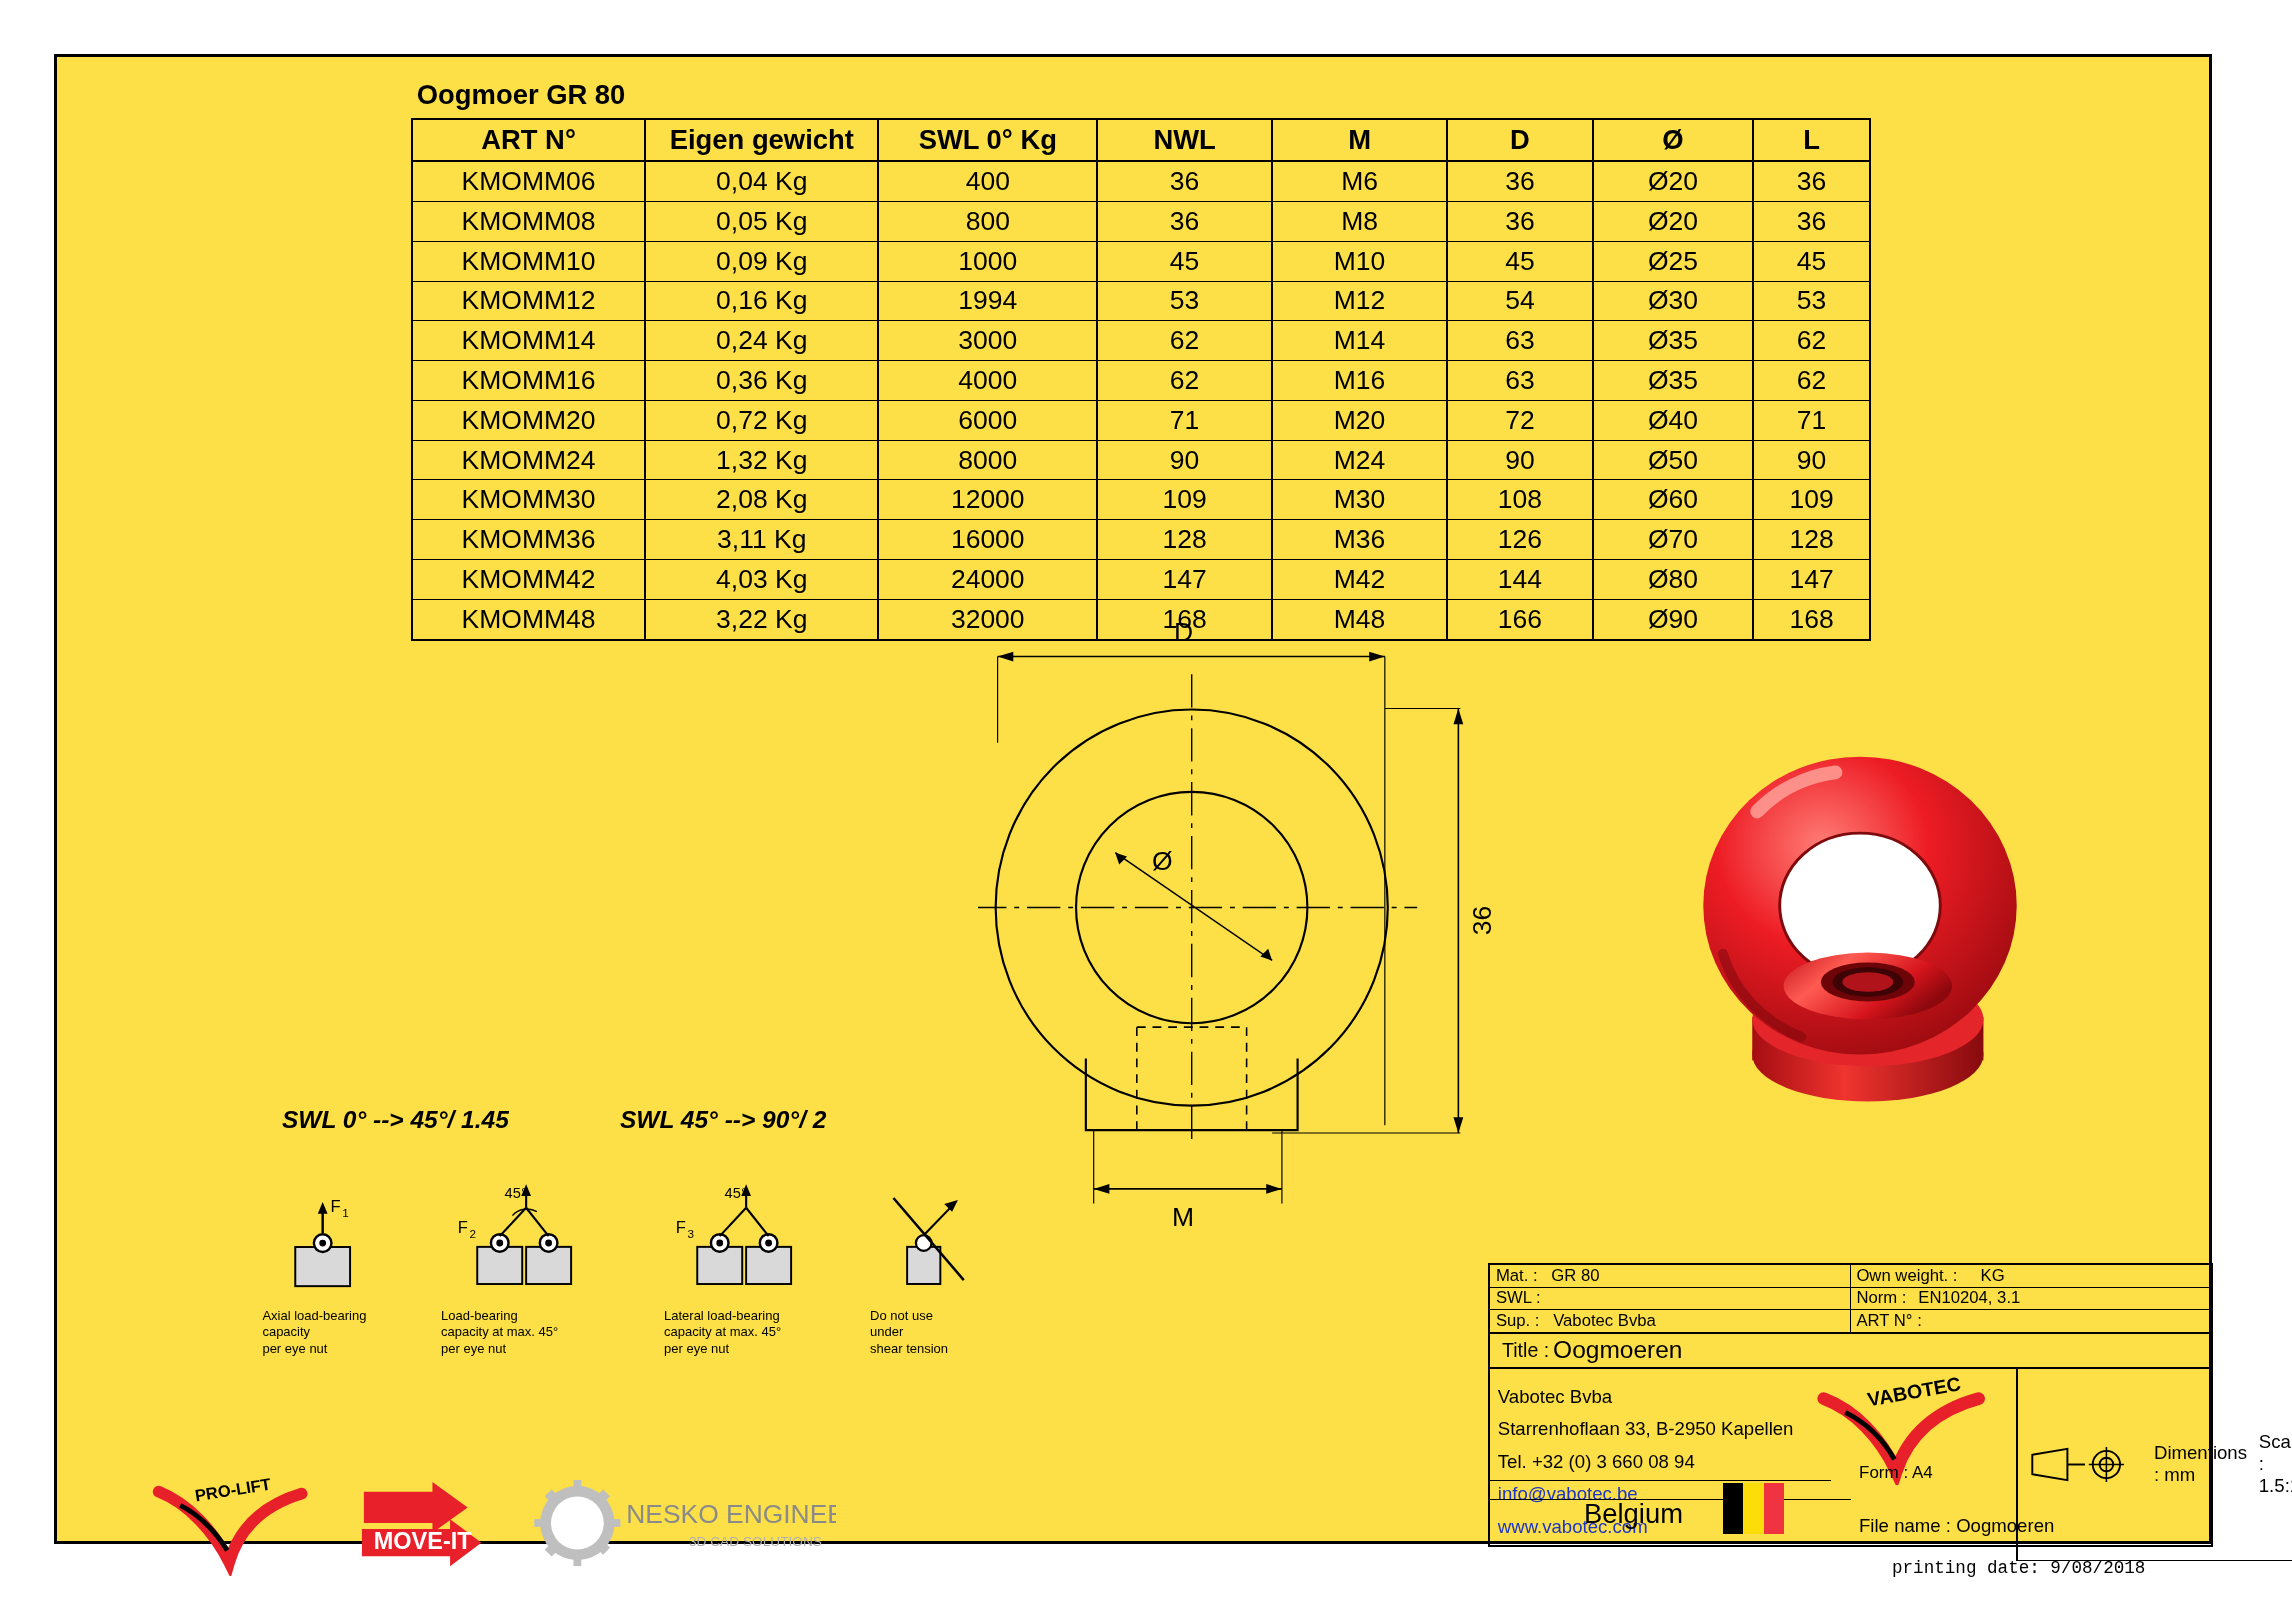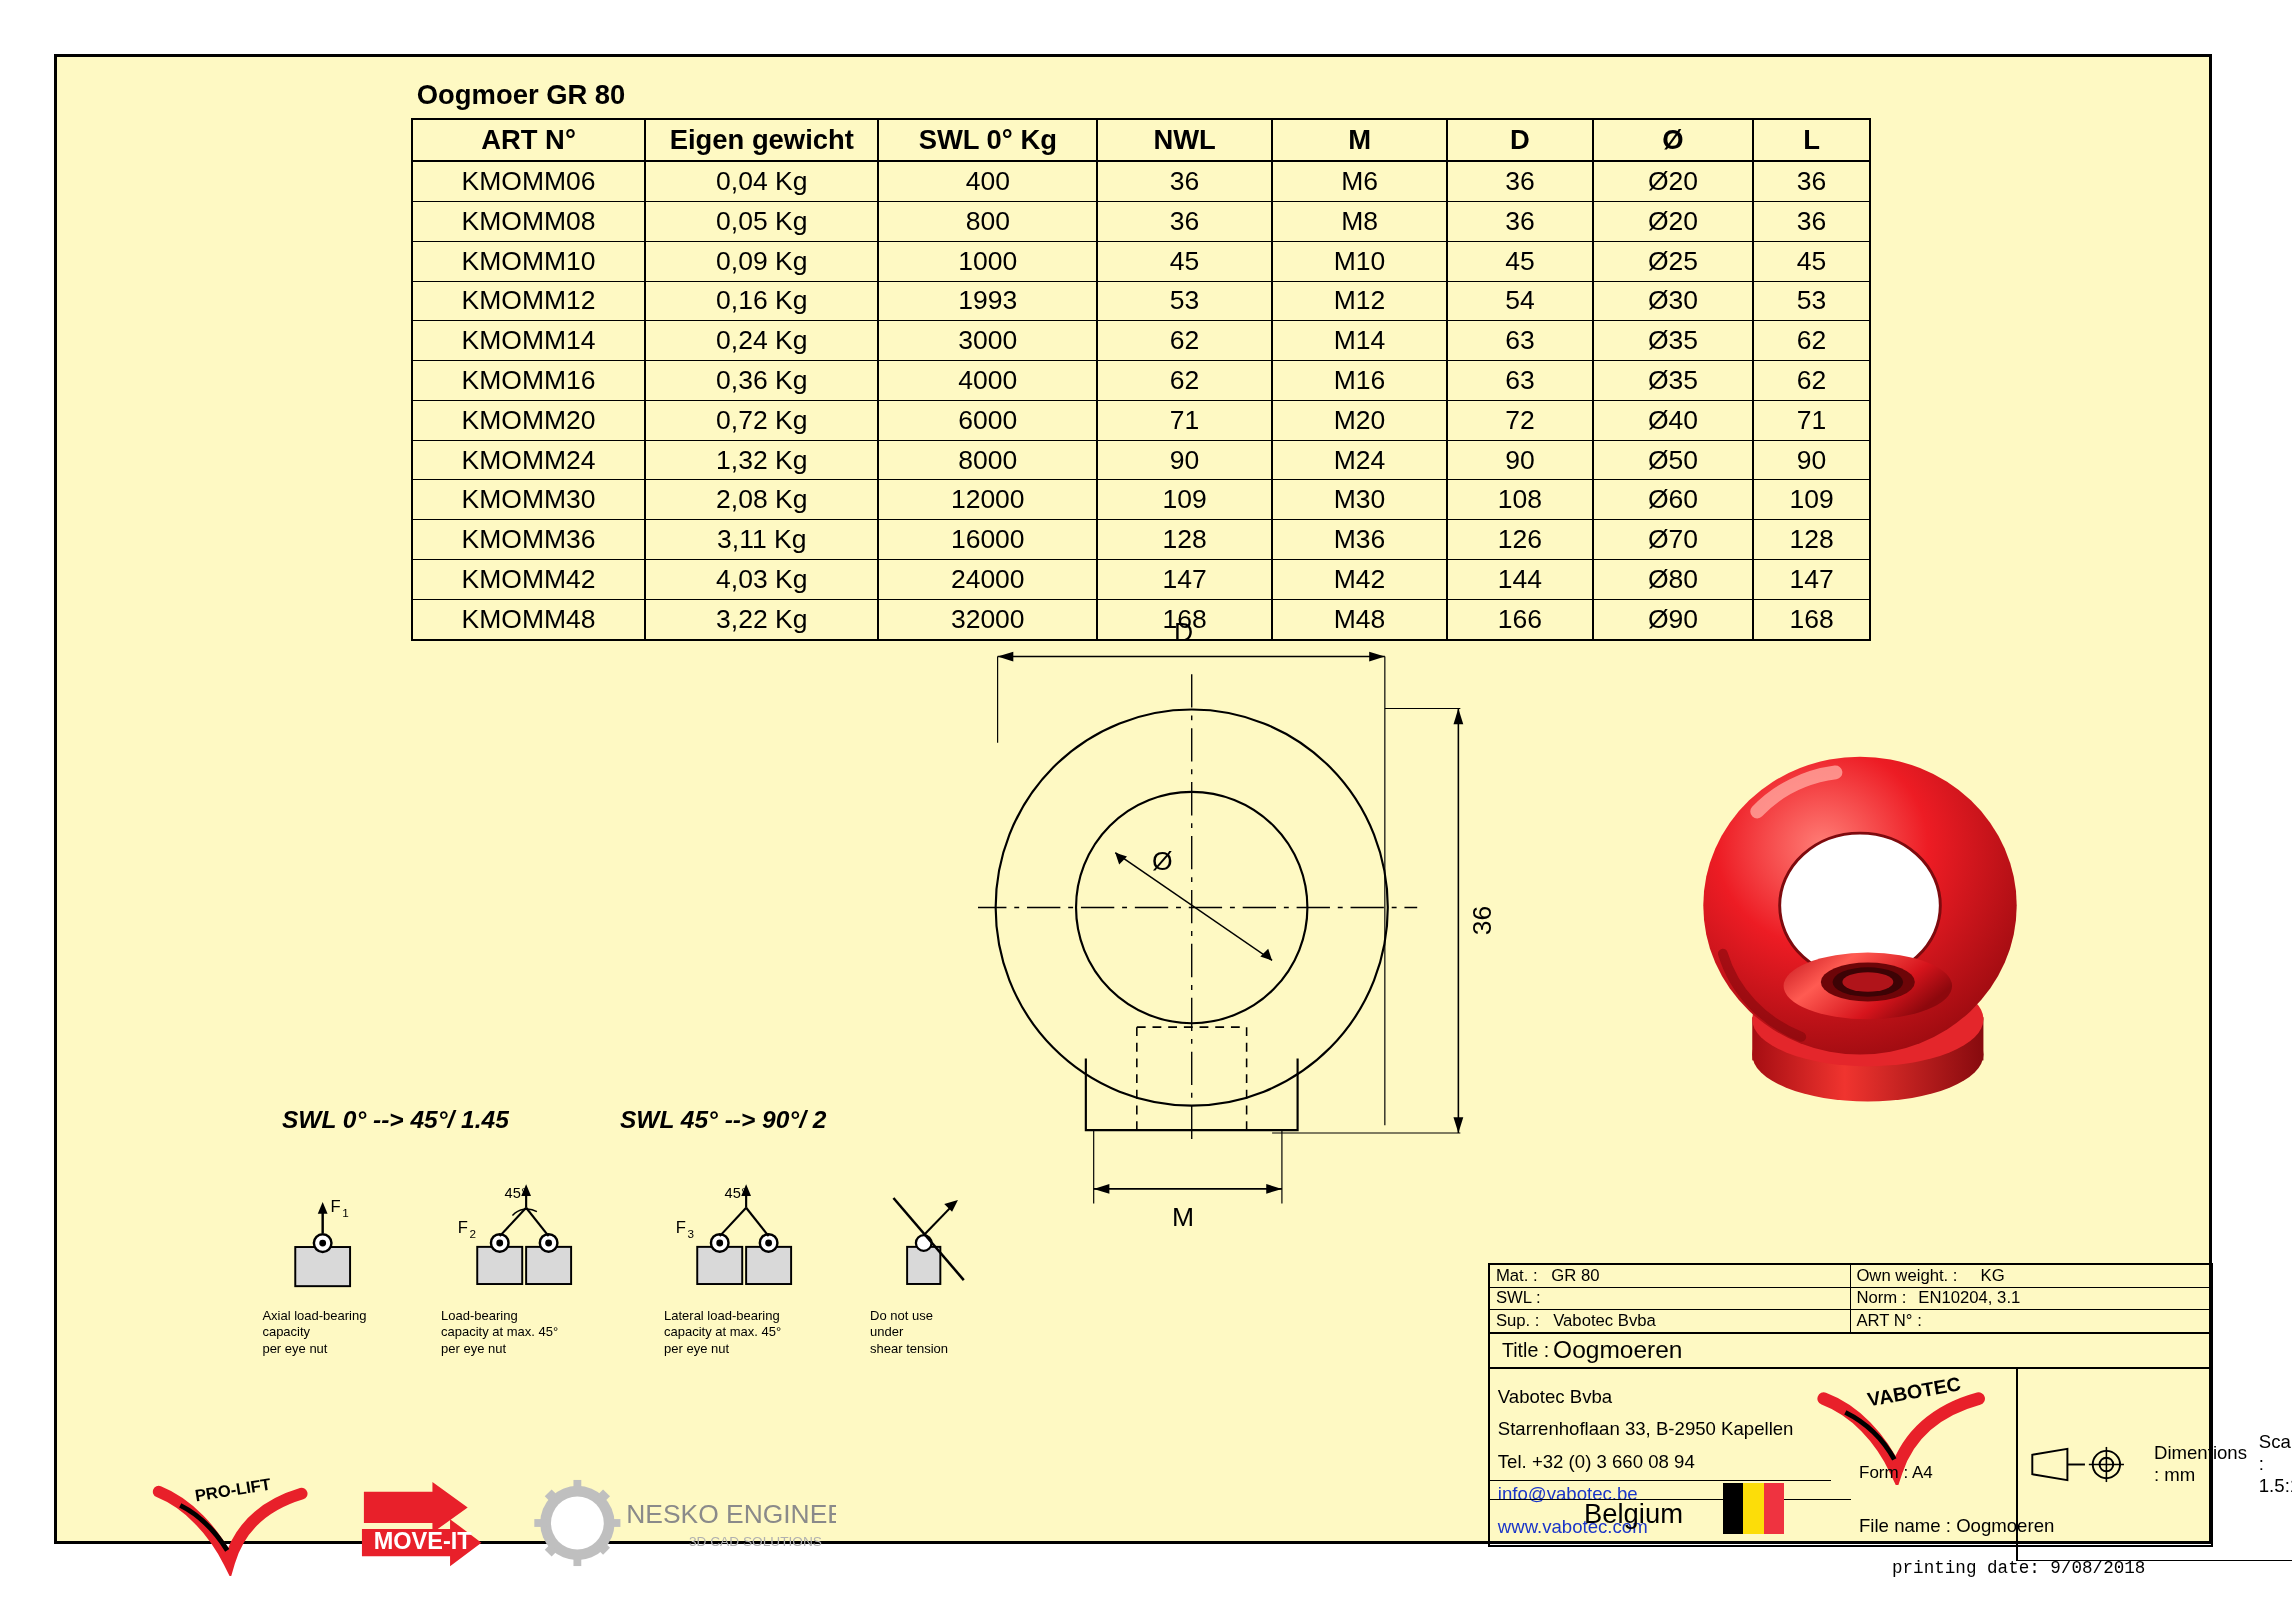--- a/index.html
+++ b/index.html
@@ -1,17 +1,17 @@
 <!DOCTYPE html>
 <html><head>
 <meta charset="utf-8">
 <style>
   html,body{margin:0;padding:0;background:#ffffff;}
   body{width:2293px;height:1621px;font-family:"Liberation Sans",sans-serif;color:#000;position:relative;overflow:hidden;}
-  #sheet{position:absolute;left:54px;top:54px;width:2158px;height:1490px;border:3.9px solid #000;box-sizing:border-box;background:#fef9c3;}
+  #sheet{position:absolute;left:54px;top:54px;width:2158px;height:1490px;border:3.9px solid #000;box-sizing:border-box;background:#fde047;}
 
   
   #spec-wrap{position:absolute;left:348px;top:21.6px;width:1529px;}
   #spec-title{font-size:27.4px;font-weight:bold;margin-bottom:7.8px;padding-left:11.8px;}
   table.spec{border-collapse:collapse;width:1460px;margin-left:5.9px;}
   table.spec th, table.spec td{border-left:2px solid #000;border-right:2px solid #000;border-top:1px solid #000;border-bottom:1px solid #000;text-align:center;font-size:26.5px;padding:3.9px 2px;white-space:nowrap;}
   table.spec th{font-weight:bold;font-size:27.4px;border-top:2px solid #000;border-bottom:2px solid #000;}
   table.spec tr:last-child td{border-bottom:2px solid #000;}
   table.spec td:first-child, table.spec th:first-child{border-left:2px solid #000;}
   col.c-art{width:16%;} col.c-ew{width:16%;} col.c-swl{width:15%;} col.c-nwl{width:12%;}
@@ -108,21 +108,21 @@
             <td>1000</td>
             <td>45</td>
             <td>M10</td>
             <td>45</td>
             <td>Ø25</td>
             <td>45</td>
           </tr>
           <tr>
             <td>KMOMM12</td>
             <td>0,16 Kg</td>
-            <td>1993</td>
+            <td>1994</td>
             <td>53</td>
             <td>M12</td>
             <td>54</td>
             <td>Ø30</td>
             <td>53</td>
           </tr>
           <tr>
             <td>KMOMM14</td>
             <td>0,24 Kg</td>
             <td>3000</td>

